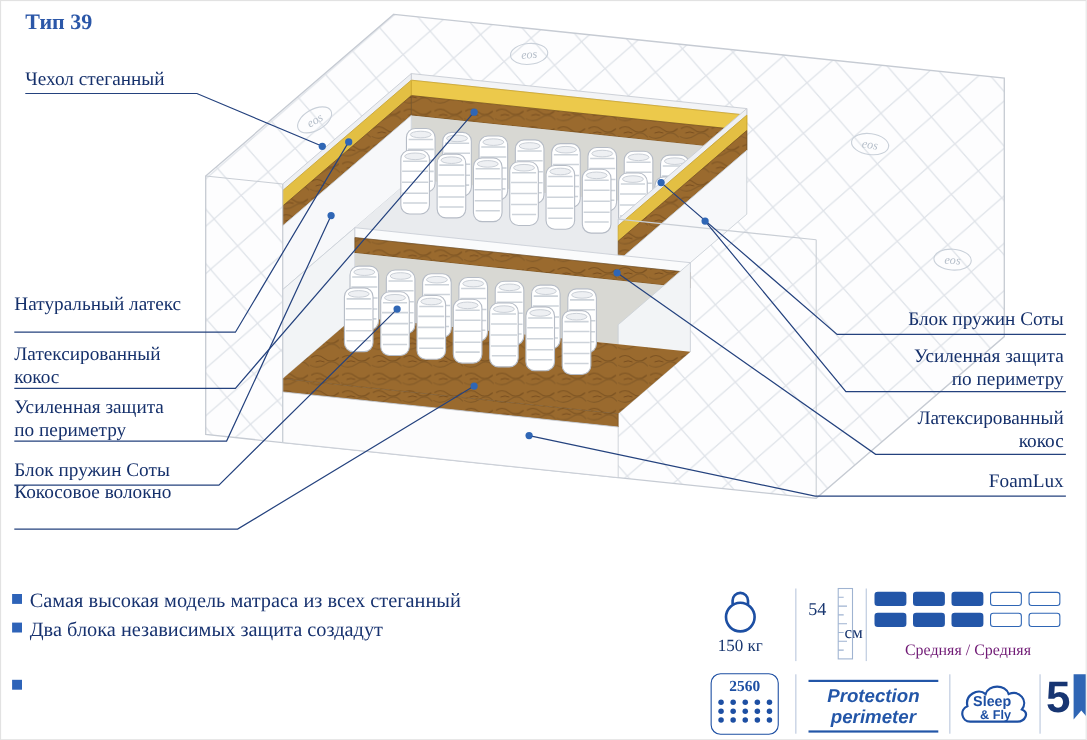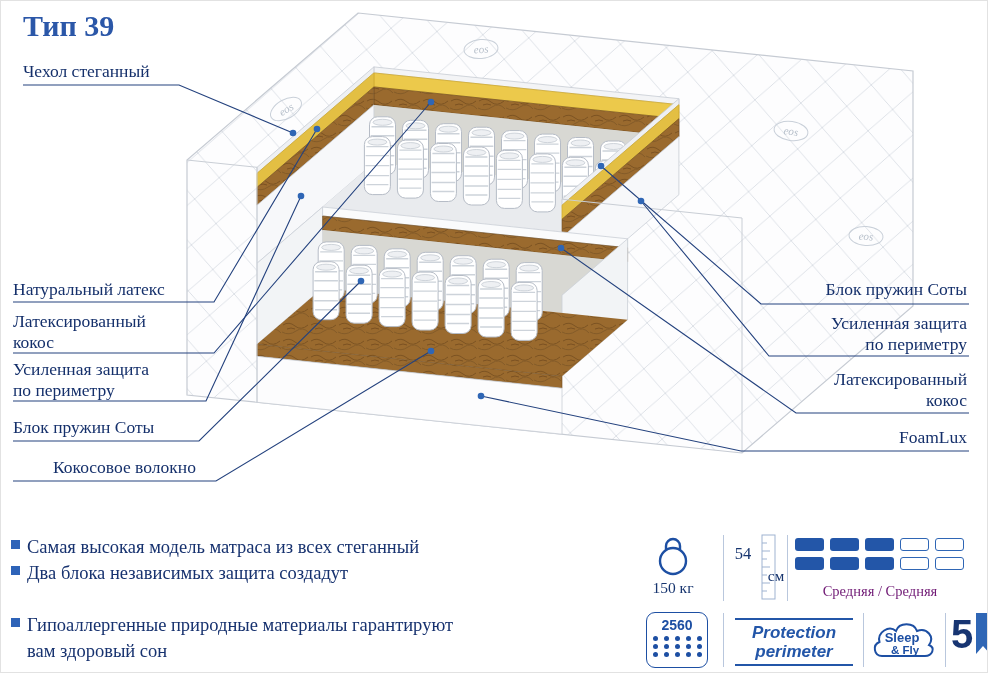--- a/index.html
+++ b/index.html
@@ -1,35 +1,35 @@
 <!DOCTYPE html>
 <html><head>
 <meta charset="utf-8">
 <style>
   html,body{margin:0;padding:0;background:#ffffff;}
   .page{position:relative;width:988px;height:673px;background:#ffffff;overflow:hidden;
         font-family:"Liberation Serif",serif;border:1px solid #e2e2e2;box-sizing:border-box;}
-  .title{position:absolute;left:22px;top:8px;font-size:30px;font-weight:bold;color:#2b57a8;}
+  .title{position:absolute;left:22px;top:8px;font-size:20px;font-weight:bold;color:#2b57a8;}
   .illustration{position:absolute;left:0;top:0;}
   .lbl{position:absolute;color:#15306b;font-size:17.5px;line-height:21px;}
   .nw{white-space:nowrap;}
   .r{text-align:right;}
   .feat{position:absolute;color:#17326f;font-size:18.5px;line-height:26px;white-space:nowrap;}
   .bullet{position:absolute;width:9px;height:9px;background:#2e63b8;}
   .vsep{position:absolute;width:1px;background:#b9c7dd;}
   .ictext{position:absolute;color:#17356f;text-align:center;}
   .icon-abs{position:absolute;}
   .bars{position:absolute;display:flex;gap:6px;}
   .bar{width:29px;height:13px;border-radius:3px;box-sizing:border-box;}
   .bar.f{background:#2356a8;}
   .bar.e{border:1.5px solid #2f66b5;background:transparent;}
   .firmlabel{position:absolute;width:170px;text-align:center;font-size:14.5px;color:#701a75;}
   .springbox{position:absolute;width:62px;height:56px;border:1.6px solid #1d4fa3;border-radius:9px;
              box-sizing:border-box;text-align:center;padding-top:4px;
-             font-family:Liberation Sans, sans-serif;font-weight:bold;font-size:14px;color:#1d4fa3;}
+             font-family:Liberation Serif, serif;font-weight:bold;font-size:14px;color:#1d4fa3;}
   .dotrow{display:flex;gap:6px;justify-content:center;margin-top:3px;}
   .dot{width:5px;height:5px;border-radius:50%;background:#1d4fa3;}
   .protection{position:absolute;width:118px;border-top:2px solid #2356a8;border-bottom:2px solid #2356a8;
               padding:3px 0;text-align:center;font-family:"Liberation Sans",sans-serif;
               font-style:italic;font-weight:bold;font-size:17px;line-height:19px;color:#2356a8;}
   .warranty{position:absolute;display:flex;align-items:flex-start;}
   .warranty .num{font-family:"Liberation Sans",sans-serif;font-weight:bold;font-size:40px;
                  line-height:44px;color:#173572;}
 </style>
 </head>
@@ -193,45 +193,41 @@
       <g>
           <polyline points="968,450 740,450 480,395"></polyline>
           <circle cx="480" cy="395" r="3.3" fill="#2f66b5" stroke="none"></circle>
         </g>
     </g>
   </svg>
 
   <div class="title">Тип 39</div>
 
   <div class="lbl nw" style="left:22px;top:60px;width:180px;">Чехол стеганный</div>
-  <div class="lbl nw" style="left:12px;top:278px;width:220px;">Натуральный латекс</div>
+  <div class="lbl nw" style="left:12px;top:265px;width:220px;">Натуральный латекс</div>
   <div class="lbl" style="left:12px;top:310px;width:160px;">Латексированный кокос</div>
   <div class="lbl" style="left:12px;top:358px;width:150px;">Усиленная защита по периметру</div>
   <div class="lbl nw" style="left:12px;top:416px;width:220px;">Блок пружин Соты</div>
-  <div class="lbl nw" style="left:12px;top:456px;width:220px;margin-left:40px;">Кокосовое волокно</div>
+  <div class="lbl nw" style="left:12px;top:436px;width:220px;">Кокосовое волокно</div>
 
   <div class="lbl nw r" style="right:20px;top:278px;width:230px;">Блок пружин Соты</div>
   <div class="lbl r" style="right:20px;top:312px;width:150px;">Усиленная защита по периметру</div>
   <div class="lbl r" style="right:20px;top:368px;width:160px;">Латексированный кокос</div>
   <div class="lbl nw r" style="right:20px;top:426px;width:160px;">FoamLux</div>
 
   <div class="bullet" style="left:10px;top:539px;"></div>
   <div class="feat" style="left:26px;top:533px;">
     <div>Самая высокая модель матраса из всех стеганный</div>
       <div></div>
   </div>
   <div class="bullet" style="left:10px;top:565px;"></div>
   <div class="feat" style="left:26px;top:559px;">
     <div>Два блока независимых защита создадут</div>
   </div>
   <div class="bullet" style="left:10px;top:617px;"></div>
-  <div class="feat" style="left:26px;top:611px;">
-    <div>Гипоаллергенные природные материалы гарантируют</div>
-      <div>вам здоровый сон</div>
-  </div>
 
   <svg class="icon-abs" style="left:650px;top:531px;" width="44" height="46" viewBox="0 0 44 46">
     <path d="M15 17 v-3 a7 7 0 0 1 14 0 v3" stroke="#1d4fa3" stroke-width="2.4" fill="none"></path>
     <circle cx="22" cy="29" r="13" fill="none" stroke="#1d4fa3" stroke-width="2.4"></circle>
   </svg>
   <div class="ictext" style="left:640px;top:578px;width:64px;font-size:15.5px;">150 кг</div>
 
   <div class="vsep" style="left:722px;top:534px;height:66px;"></div>
 
   <div class="ictext" style="left:727px;top:543px;width:30px;font-size:16.5px;">54</div>

